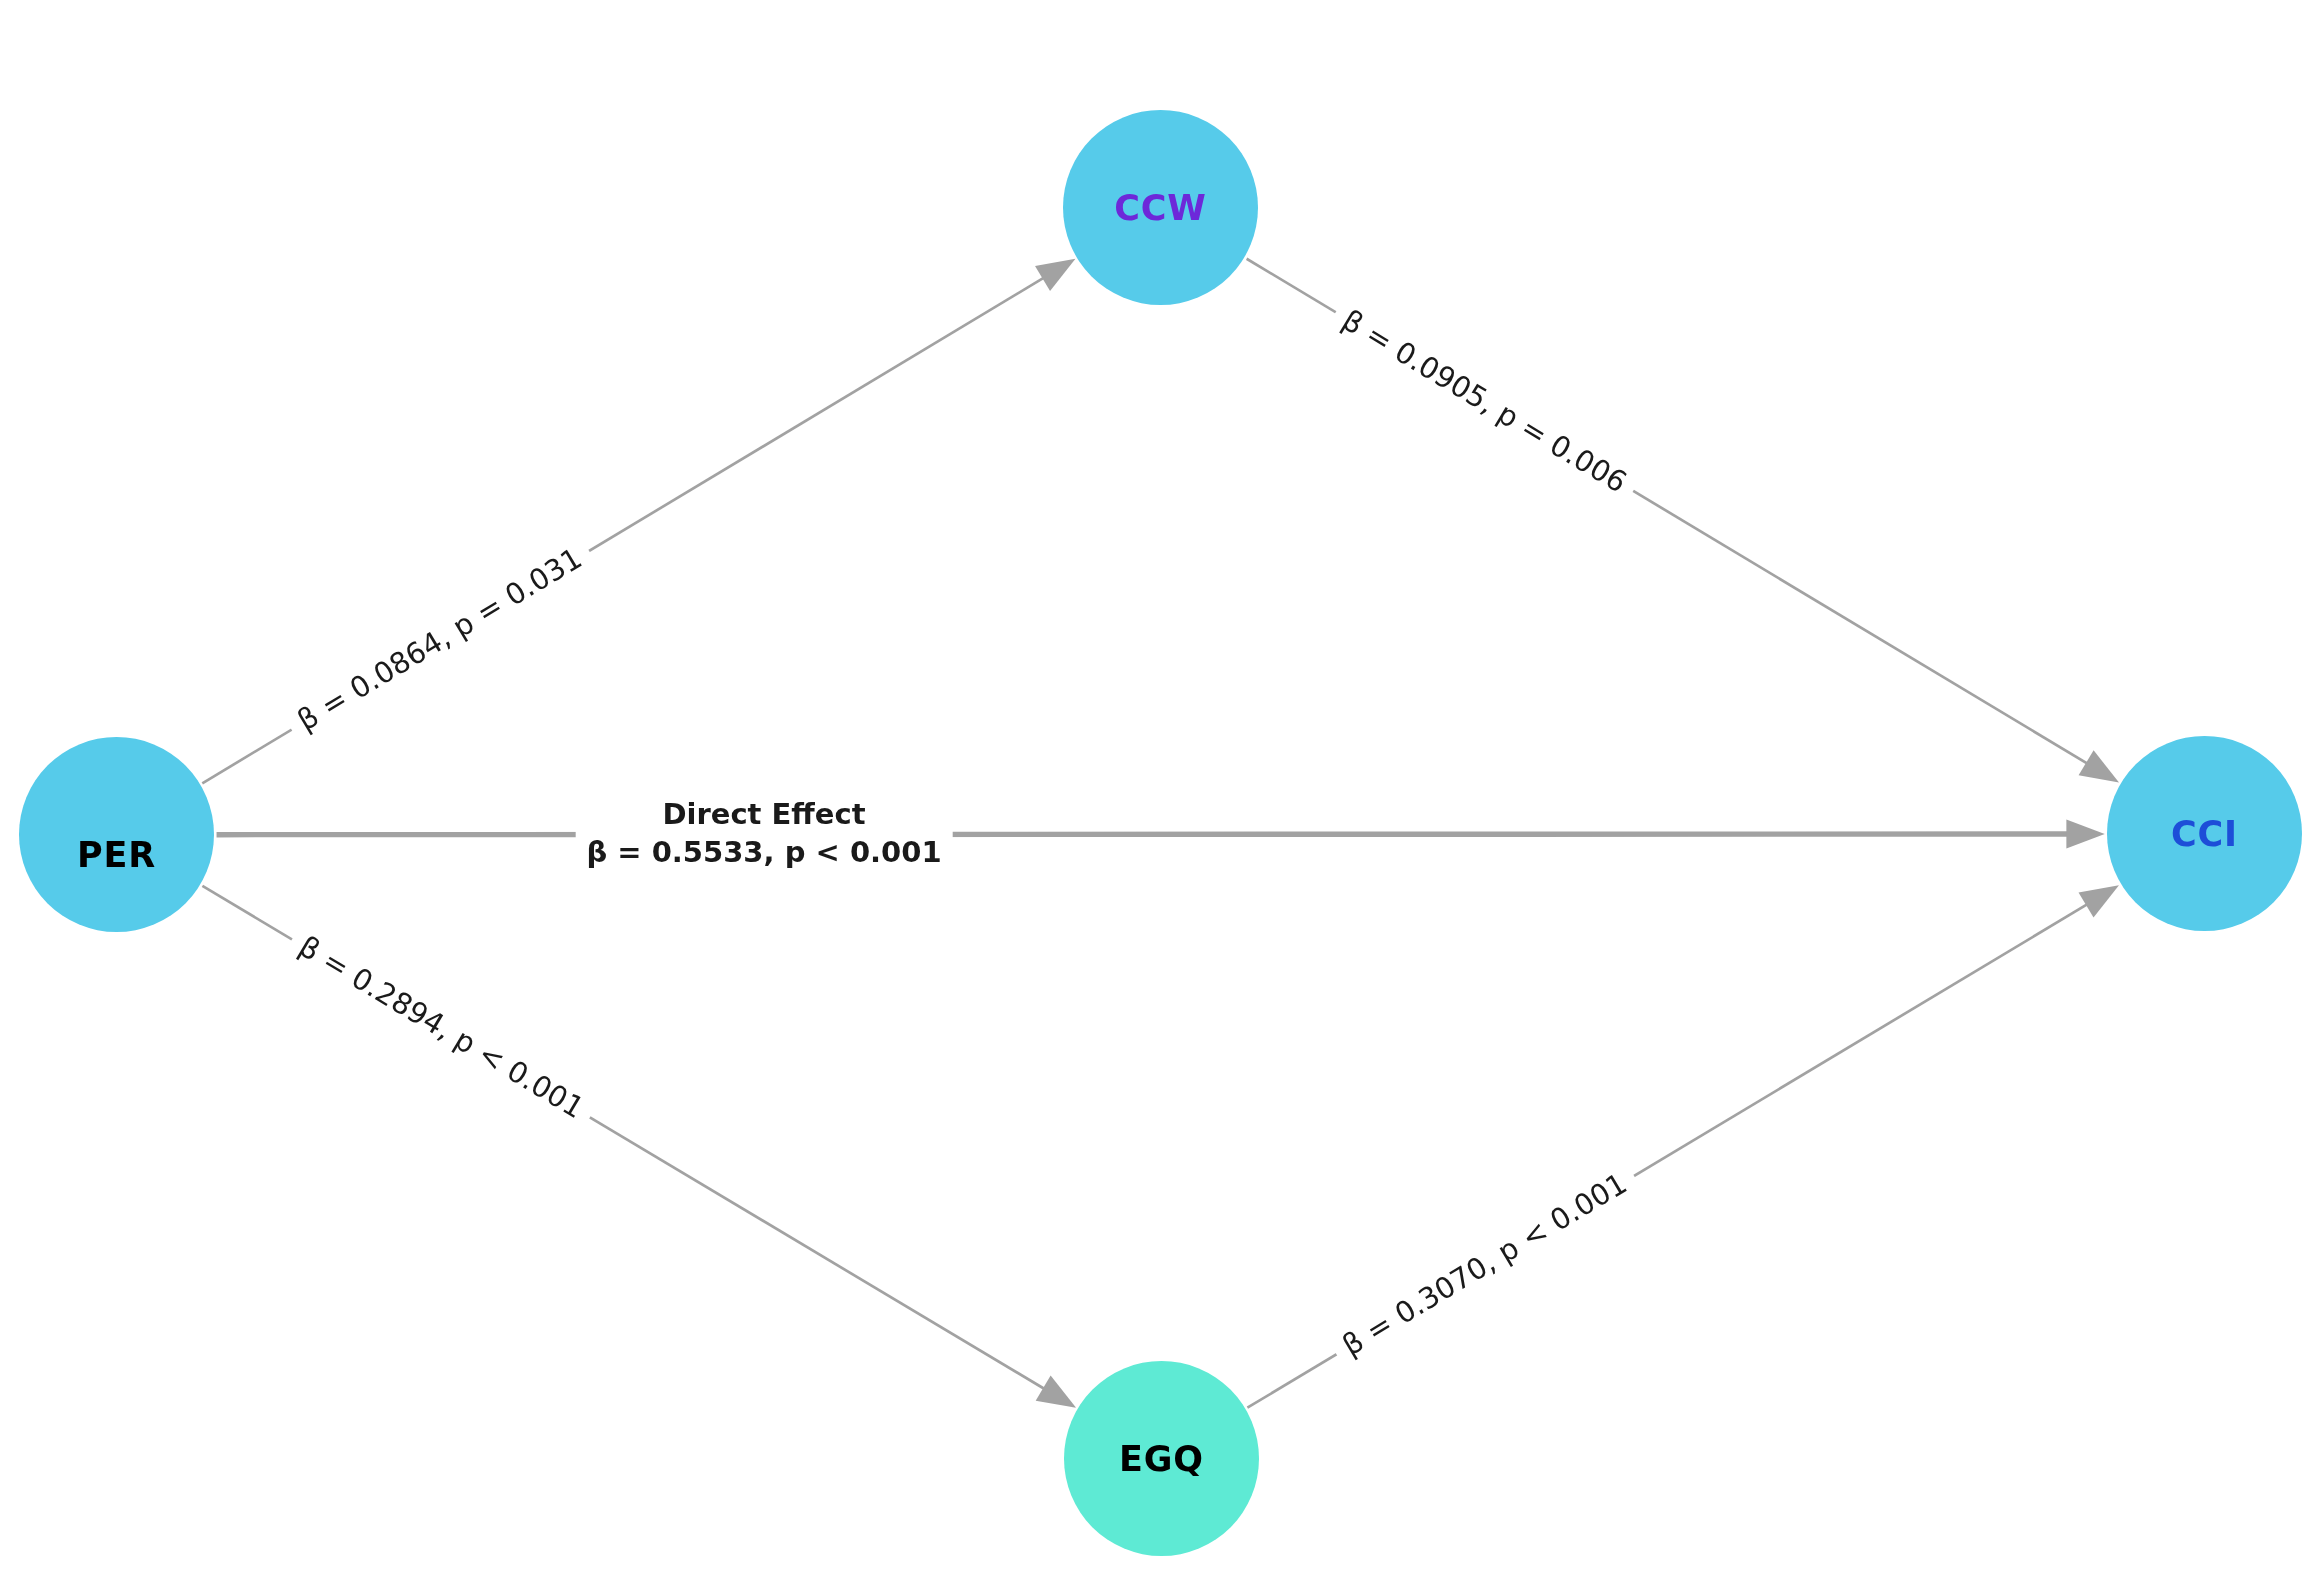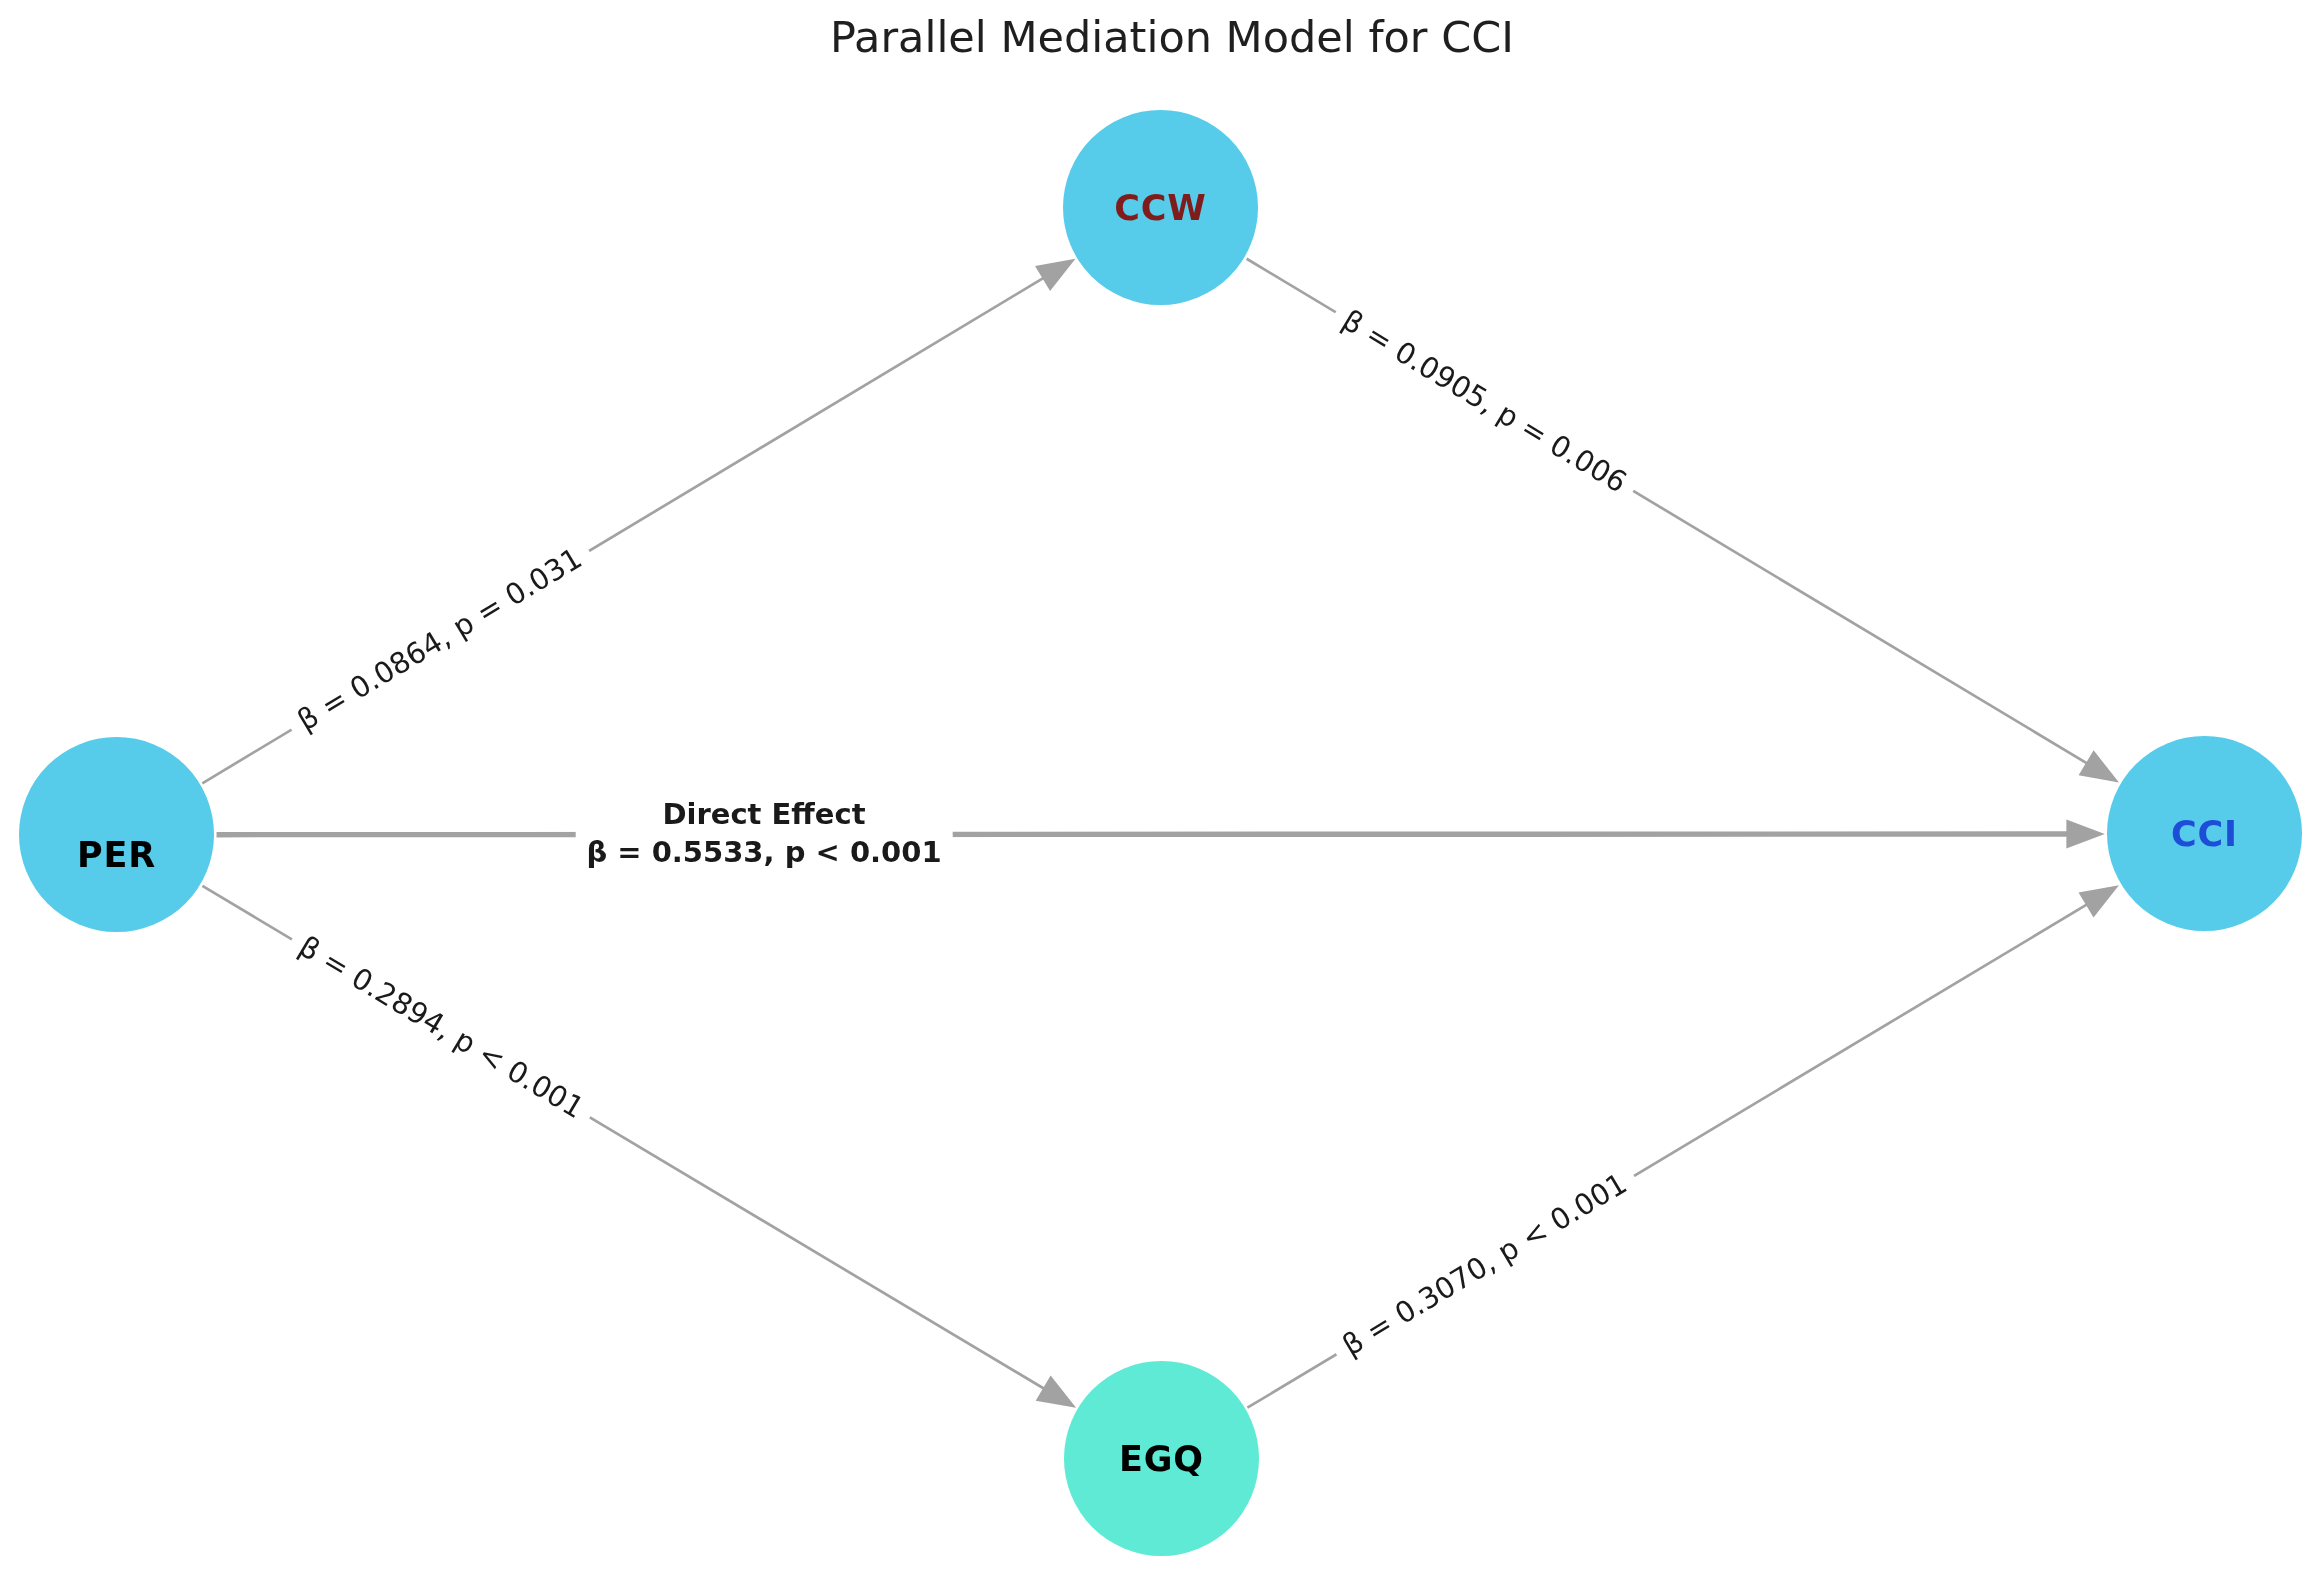--- a/index.html
+++ b/index.html
@@ -52,21 +52,20 @@
     color: #1a1a1a;
     white-space: nowrap;
     text-align: center;
     line-height: 1.3;
   }
 </style>
 </head>
 <body>
 
 <div class="canvas">
-  <div class="diagram-title" style="color: rgb(31, 31, 31);">Parallel Mediation Model for CCI</div>
   <svg id="edge-layer" xmlns="http://www.w3.org/2000/svg" viewBox="0 0 3020 2051" width="2319" height="1575">
       <line x1="263.43791421826427" y1="1020.055311826234" x2="1362.844637892477" y2="359.60289032488697" stroke="#A2A2A2" stroke-width="3.5"></line>
       <polygon points="1400.5620857817357,336.9446881737661 1367.4855732001076,378.97972493403785 1347.9171258877761,346.4055653933145" fill="#A2A2A2"></polygon>
       <line x1="1623.4523657904563" y1="336.9206258167861" x2="2721.8252950189276" y2="996.4293162144555" stroke="#A2A2A2" stroke-width="3.5"></line>
       <polygon points="2759.5476342095435,1019.0793741832139 2706.900632824607,1009.629863869209 2726.462046524898,977.0514800227679" fill="#A2A2A2"></polygon>
       <line x1="281.9999912078539" y1="1086.9521883077573" x2="2697.000011767949" y2="1086.0639941111556" stroke="#A2A2A2" stroke-width="7"></line>
       <polygon points="2741.000008792146,1086.0478116922427 2691.007000036453,1105.0661995196378 2690.9930243110284,1067.0662020896498" fill="#A2A2A2"></polygon>
       <line x1="263.6041067620232" y1="1153.6672584845885" x2="1363.6221955646768" y2="1810.7684386437047" stroke="#A2A2A2" stroke-width="3.5"></line>
       <polygon points="1401.395893237977,1833.3327415154115 1348.7275605509897,1824.0028577019425 1368.2149130311002,1791.380118802274" fill="#A2A2A2"></polygon>
       <line x1="1624.5030492734945" y1="1833.1638570628686" x2="2721.7574571262458" y2="1175.4576067004682" stroke="#A2A2A2" stroke-width="3.5"></line>
@@ -80,21 +79,21 @@
         <div>β = 0.5533, p &lt; 0.001</div>
       </div>
       <div class="edge-label" style="left: 441px; top: 1028px; transform: translate(-50%, -50%) rotate(30.8522deg);">β = 0.2894, p &lt; 0.001</div>
       <div class="edge-label" style="left: 1485px; top: 1265px; transform: translate(-50%, -50%) rotate(-30.9389deg);">β = 0.3070, p &lt; 0.001</div>
     </div>
   <div id="node-layer">
       <div class="node" style="left: 19px; top: 737px; width: 195px; height: 195px; background: rgb(86, 203, 234);">
         <span class="node-label" style="color: rgb(0, 0, 0); margin-top: 40px;">PER</span>
       </div>
       <div class="node" style="left: 1063px; top: 110px; width: 195px; height: 195px; background: rgb(86, 203, 234);">
-        <span class="node-label" style="color: #7f1d1d;">CCW</span>
+        <span class="node-label" style="color: #6d28d9;">CCW</span>
       </div>
       <div class="node" style="left: 1064px; top: 1361px; width: 195px; height: 195px; background: #5eead4;">
         <span class="node-label" style="color: rgb(0, 0, 0);">EGQ</span>
       </div>
       <div class="node" style="left: 2107px; top: 736px; width: 195px; height: 195px; background: rgb(86, 203, 234);">
         <span class="node-label" style="color: #1d4ed8;">CCI</span>
       </div>
     </div>
 </div>
 

